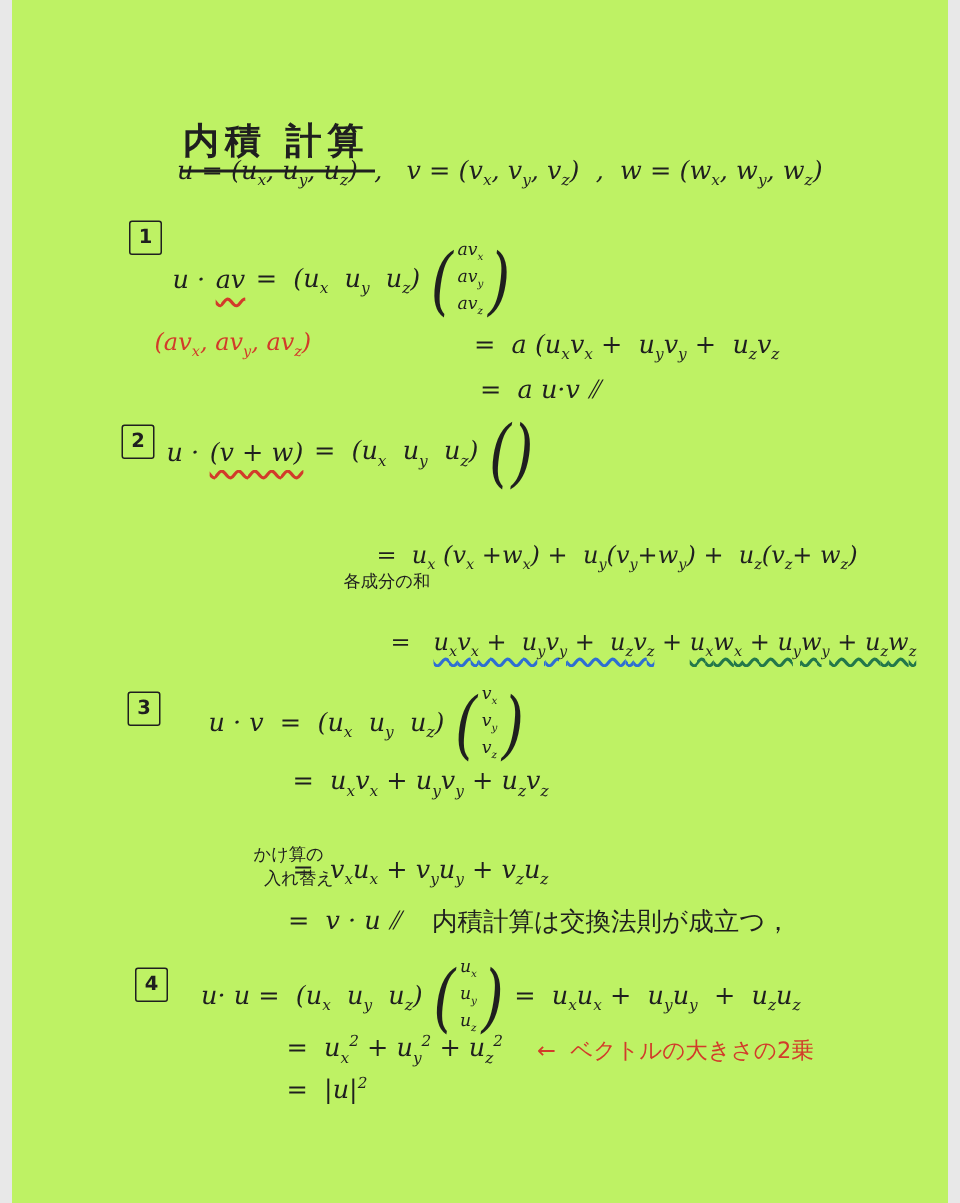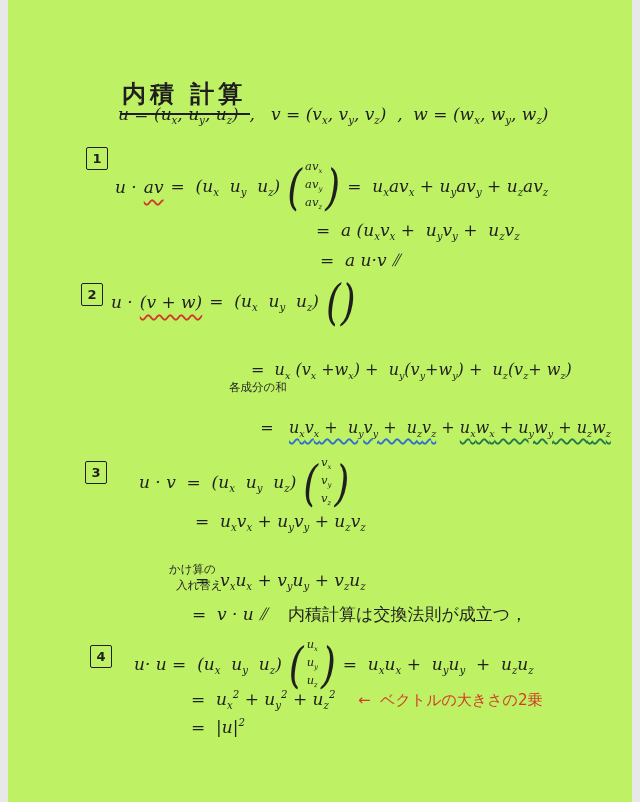--- a/index.html
+++ b/index.html
@@ -76,23 +76,23 @@
     <span class="math">=  (u<sub>x</sub>  u<sub>y</sub>  u<sub>z</sub>)</span>
     <span class="vec">
       <span class="paren">(</span>
       <span class="col math">
         <span class="comp">av<sub>x</sub></span>
         <span class="comp">av<sub>y</sub></span>
         <span class="comp">av<sub>z</sub></span>
       </span>
       <span class="paren">)</span>
     </span>
-    <span class="math">=  u<sub>x</sub>av<sub>x</sub> + u<sub>y</sub>av<sub>y</sub> + u<sub>z</sub>av<sub>z</sub></span>
   </div>
 
+  <div class="abs math red" style="left:95px; top:218px; font-size:16px;">(av<sub>x</sub>, av<sub>y</sub>, av<sub>z</sub>)</div>
 
   <div class="abs math" style="left:308px; top:220px;">=  a (u<sub>x</sub>v<sub>x</sub> +  u<sub>y</sub>v<sub>y</sub> +  u<sub>z</sub>v<sub>z</sub></div>
 
   <div class="abs math" style="left:312px; top:250px;">=  a u·v ⫽</div>
 
   <div class="abs secbox" style="left:73px; top:283px;">
     <span>2</span>
   </div>
 
   <div class="abs row" style="left:103px; top:278px; height:48px;">

